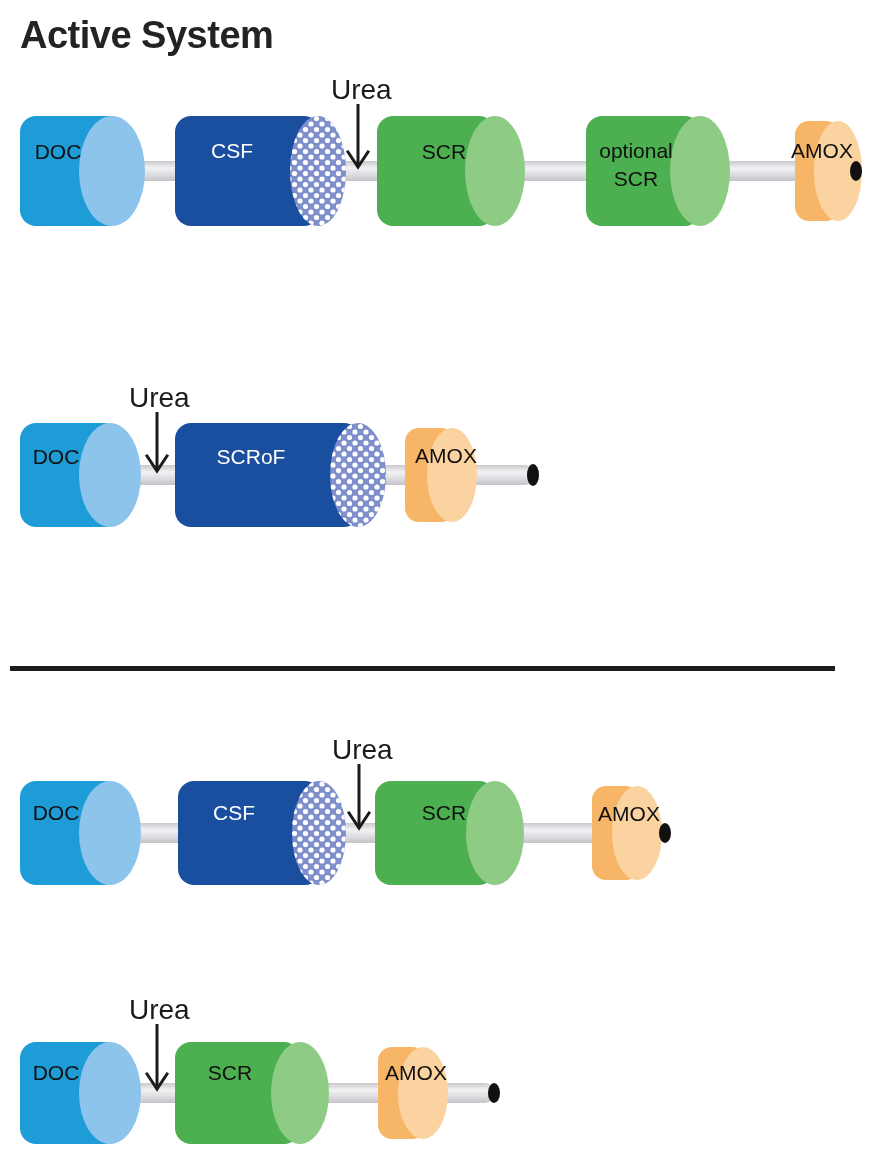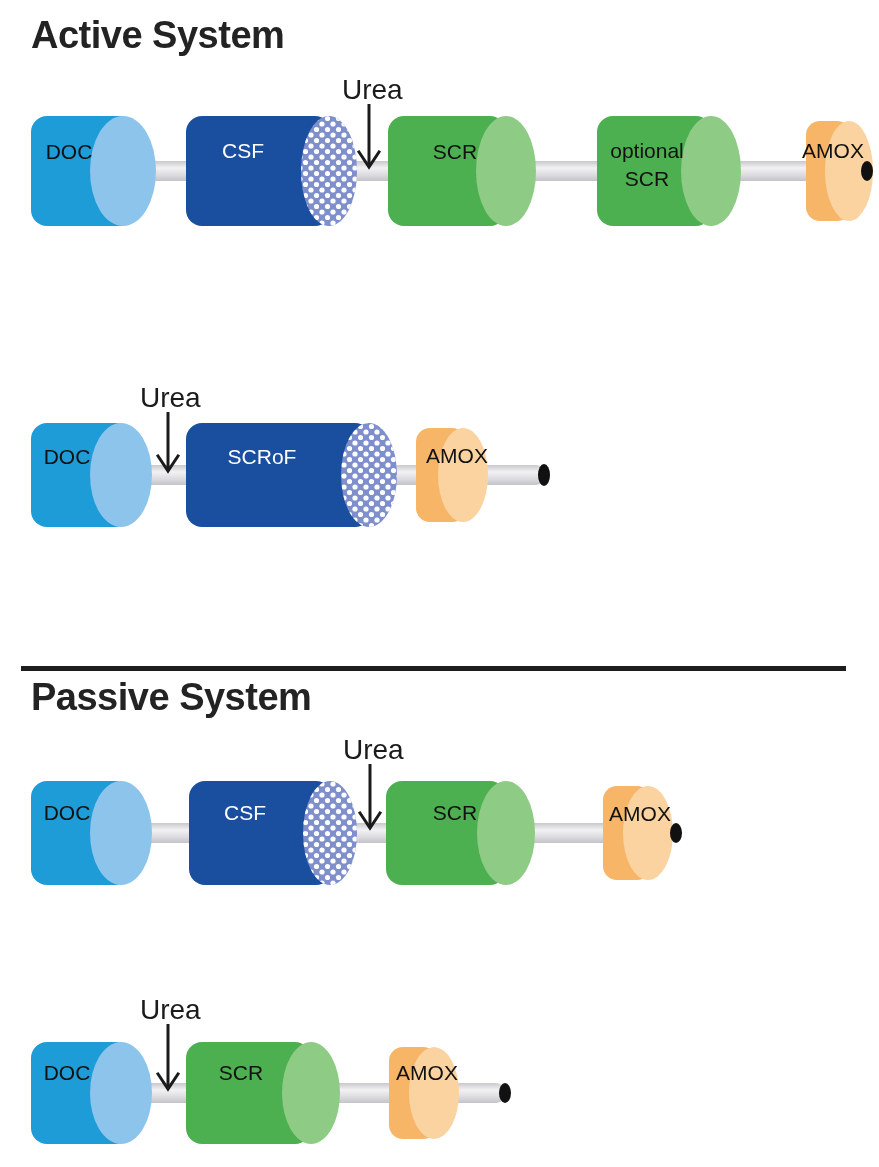--- a/index.html
+++ b/index.html
@@ -14,21 +14,20 @@
     overflow: hidden;
     font-family: "Liberation Sans", sans-serif;
     -webkit-font-smoothing: antialiased;
   }
 
   #stage {
     position: absolute;
     inset: 0;
     width: 738px;
     height: 1167px;
-    margin-left: 11px;
   }
 
   .section-title {
     position: absolute;
     font-family: "Liberation Sans", sans-serif;
     font-weight: bold;
     font-size: 38px;
     letter-spacing: -0.5px;
     color: #232323;
     white-space: nowrap;
@@ -69,21 +68,20 @@
 </style>
 </head>
 <body>
 
 <div id="stage">
 
   <div class="section-title" style="left:20px; top:16px;">Active System</div>
 
   <div class="divider" style="left:10px; top:666px; width:825px; height:5px;"></div>
 
-  <div class="section-title" style="left:20px; top:678px;">Passive System</div>
 
   <div class="urea-label" style="left:331px; top:76px;">Urea</div>
   <div class="urea-label" style="left:129px; top:384px;">Urea</div>
   <div class="urea-label" style="left:332px; top:736px;">Urea</div>
   <div class="urea-label" style="left:129px; top:996px;">Urea</div>
 
   <svg class="flow" viewBox="0 0 879 1167">
     <defs>
       <linearGradient id="pipeGrad" x1="0" y1="0" x2="0" y2="1">
         <stop offset="0%" stop-color="#C9C9CD"></stop>

